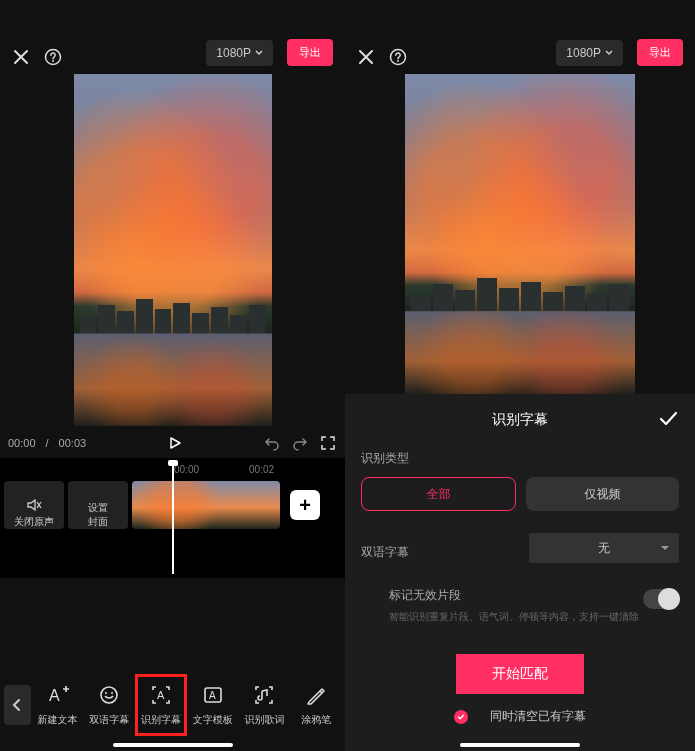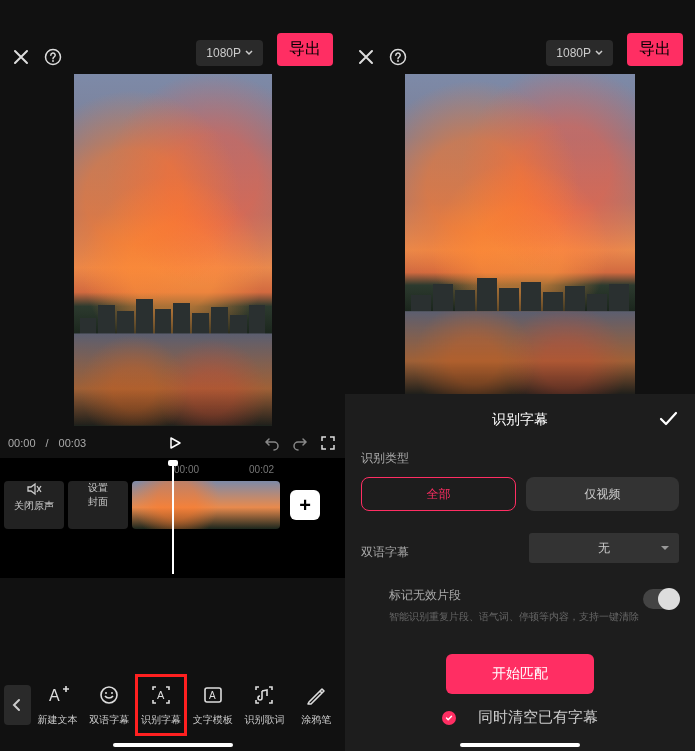--- a/index.html
+++ b/index.html
@@ -32,22 +32,22 @@
     font-size: 12px;
     padding: 6px 10px;
     border-radius: 4px;
     display: flex;
     align-items: center;
     gap: 4px;
     cursor: pointer;
   }
   .export-btn {
     background: #ff2e63;
-    color: #000000;
-    font-size: 16px;
+    color: #ffffff;
+    font-size: 11px;
     padding: 6px 12px;
     border-radius: 4px;
     cursor: pointer;
   }
 
   
   .preview {
     margin: 8px auto 0 auto;
     width: 198px;
     height: 352px;
@@ -92,21 +92,21 @@
   .ic { width:18px; height:18px; display:flex; align-items:center; justify-content:center; }
 
   
   .timeline {
     background:#000; height:120px; position:relative; padding:6px 4px 0 4px;
   }
   .tl-head { display:flex; gap:50px; color:#777; font-size:10px; padding-left:170px;}
   .tl-row { display:flex; align-items:center; gap:4px; margin-top:6px;}
   .tl-btn {
     width:60px; height:48px; background:#222; border-radius:4px;
-    display:flex; flex-direction:column; align-items:center; justify-content:flex-start;
+    display:flex; flex-direction:column; align-items:center; justify-content:flex-end;
     font-size:10px; color:#ccc; gap:2px;
   }
   .clip {
     width:148px; height:48px; border-radius:4px; overflow:hidden; position:relative;
   }
   .clip .sky{background:
       radial-gradient(circle at 30% 40%, rgba(255,120,40,0.5) 0 18%, transparent 40%),
       linear-gradient(#7d8aa8 0%, #e88a4d 55%, #1b261d 100%);}
   .add-btn {
     width:30px; height:30px; background:#fff; color:#000; border-radius:6px;
@@ -173,27 +173,27 @@
   .row3 .txts { flex:1;margin-left:28px; }
   .hint { color:#666; font-size:10px; margin-top:6px; }
   .toggle {
     width:36px; height:20px; background:#444; border-radius:10px; position:relative; margin-top:2px;
   }
   .toggle::after {
     content:""; position:absolute; right:-1px; top:-1px; width:22px; height:22px;
     background:#ddd; border-radius:50%;
   }
   .start-btn {
-    margin:30px auto 0 auto; width:148px; height:40px; background:#ff2e63;
-    color:#fff; font-size:14px; border-radius:6px;
+    margin:30px auto 0 auto; width:128px; height:40px; background:#ff2e63;
+    color:#fff; font-size:14px; border-radius:0;
     display:flex; align-items:center; justify-content:center; cursor:pointer;
   }
   .clear-row {
     margin-top:14px; display:flex; align-items:center; justify-content:center; gap:22px;
-    color:#ccc; font-size:15px;
+    color:#ccc; font-size:12px;
   }
   .check-circle {
     width:14px; height:14px; border-radius:50%; background:#ff2e63;
     display:flex; align-items:center; justify-content:center;
   }
 </style>
 </head>
 <body>
 
 <div class="pane left">

